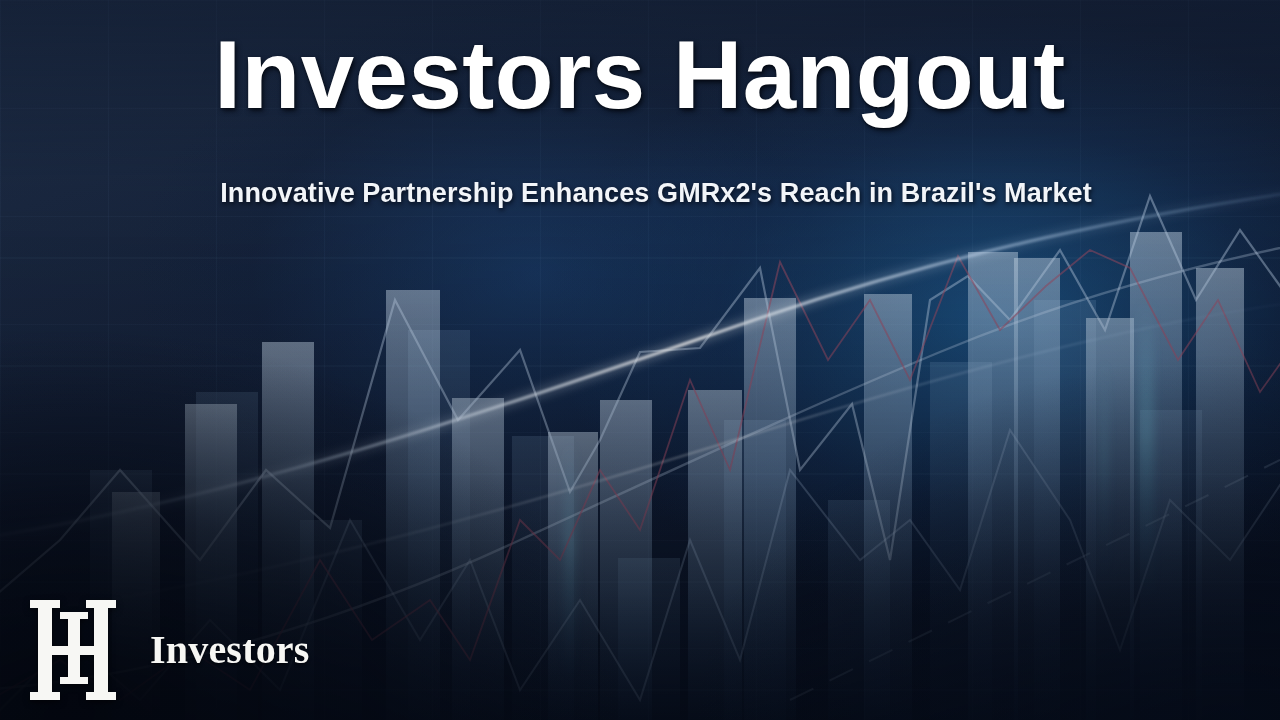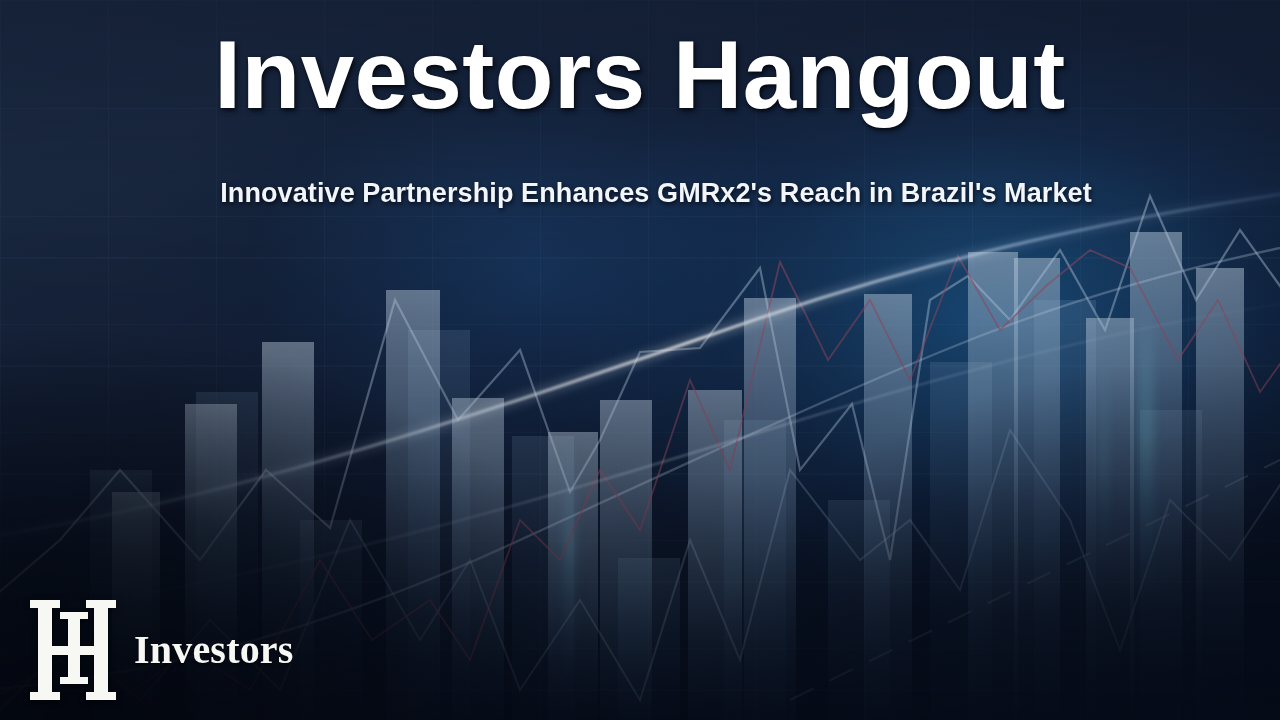--- a/index.html
+++ b/index.html
@@ -89,21 +89,21 @@
     white-space: nowrap;
   }
 
   
   #site-logo {
     position: absolute;
     left: 28px;
     bottom: 18px;
     display: flex;
     align-items: center;
-    gap: 14px;
+    gap: 30px;
   }
 
   #logo-monogram {
     display: block;
     filter: drop-shadow(0 2px 3px rgba(0,0,0,0.55));
   }
 
   #logo-wordmark {
     font-family: "Liberation Serif", serif;
     color: #f7f7f4;

